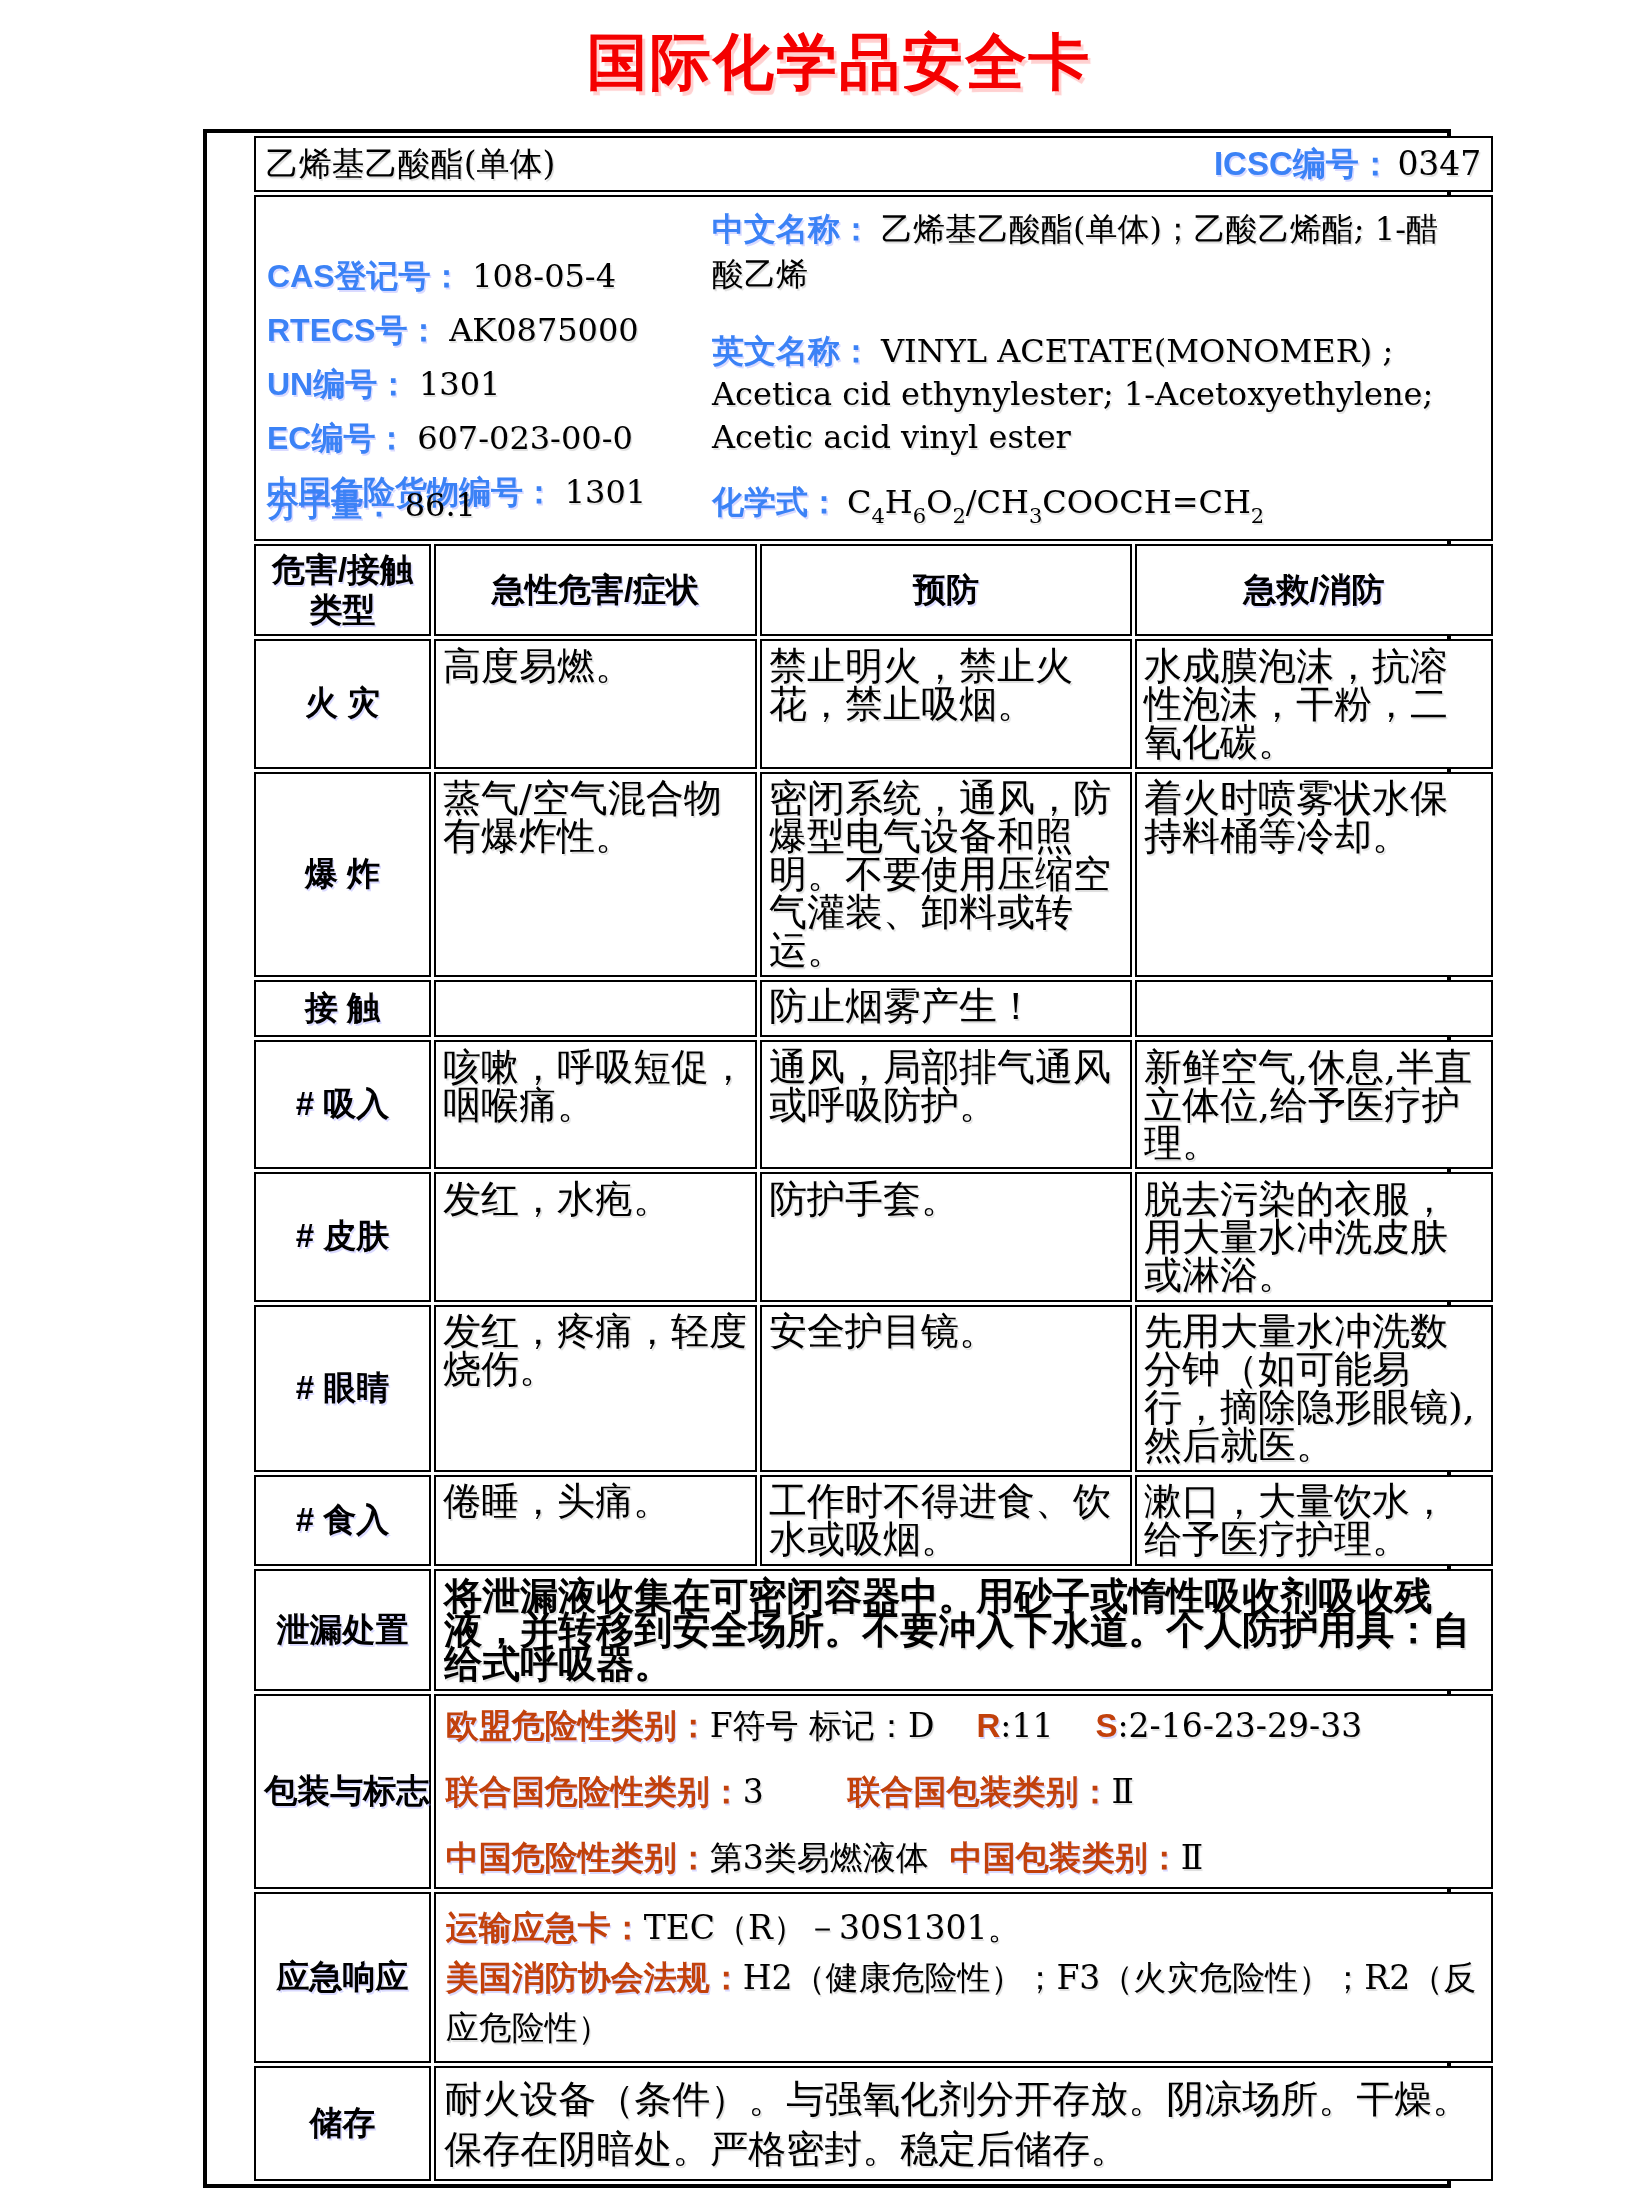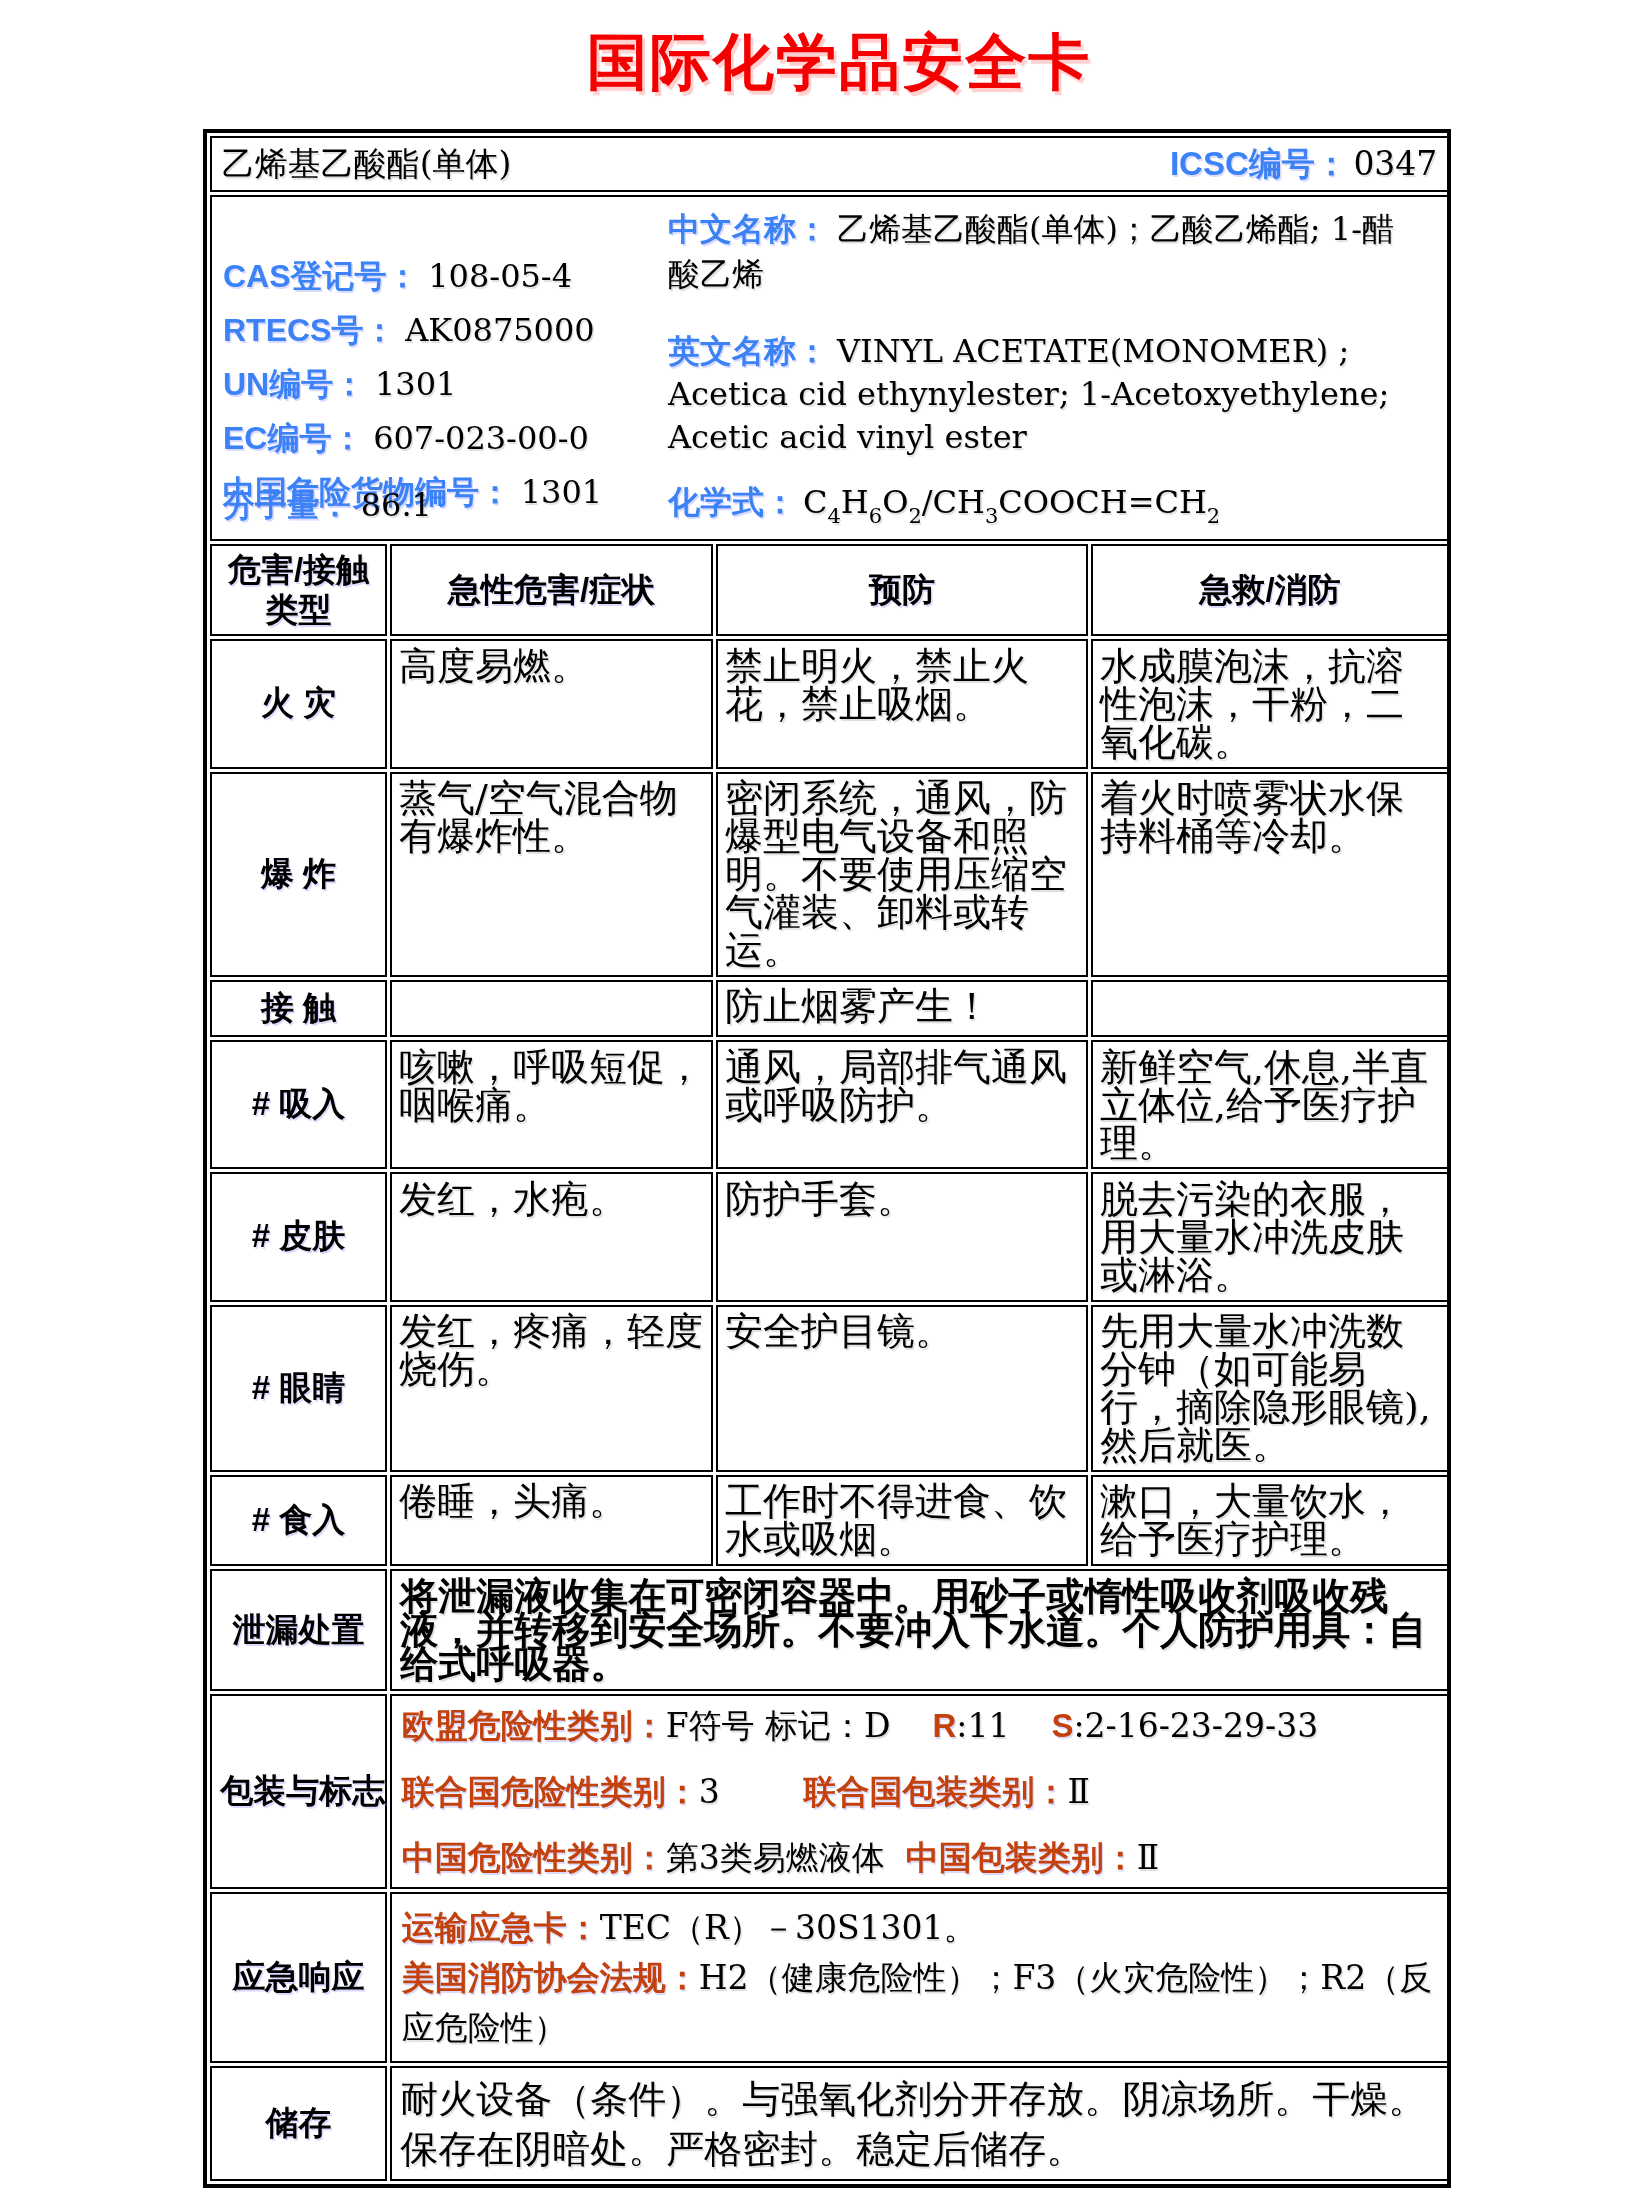--- a/index.html
+++ b/index.html
@@ -4,21 +4,21 @@
 <style>
   html,body{margin:0;padding:0;background:#ffffff;}
   .page{position:relative;width:1648px;height:2205px;background:#fff;overflow:hidden;
         font-family:"Liberation Sans",sans-serif;}
   .title{position:absolute;left:203px;top:9.7px;width:1248px;margin:12px;text-align:center;
          font-size:61px;font-weight:bold;color:#f40000;letter-spacing:2.1px;
          text-shadow:2.8px 3.5px 0.7px rgba(255,150,150,.45);
          font-family:"Liberation Sans",sans-serif;}
   .card{position:absolute;left:203px;top:129px;width:1248px;box-sizing:border-box;
         border:4.9px solid #000;background:#fff;}
-  table.main{border-collapse:separate;border-spacing:3.5px;width:100%;table-layout:fixed;}
+  table.main{border-collapse:separate;border-spacing:3.5px;width:100%;table-layout:fixed;padding-left:44px;}
   table.main td{border:2.1px solid #000;background:#fff;vertical-align:top;
                 box-sizing:border-box;padding:4.2px 8.3px;color:#000;}
   .blbl{color:#3b82f6;font-weight:bold;font-family:"Liberation Sans",sans-serif;
         text-shadow:1.4px 2.1px 0 rgba(150,150,255,.35);}
   .serif{font-family:"DejaVu Serif",serif;}
   .shadowk{text-shadow:1.4px 2.1px 0.7px rgba(160,160,160,.35);}
 
   
   .cellA{height:56px;vertical-align:middle !important;padding:0 9.7px !important;}
   .nameRow{display:flex;justify-content:space-between;align-items:center;}

